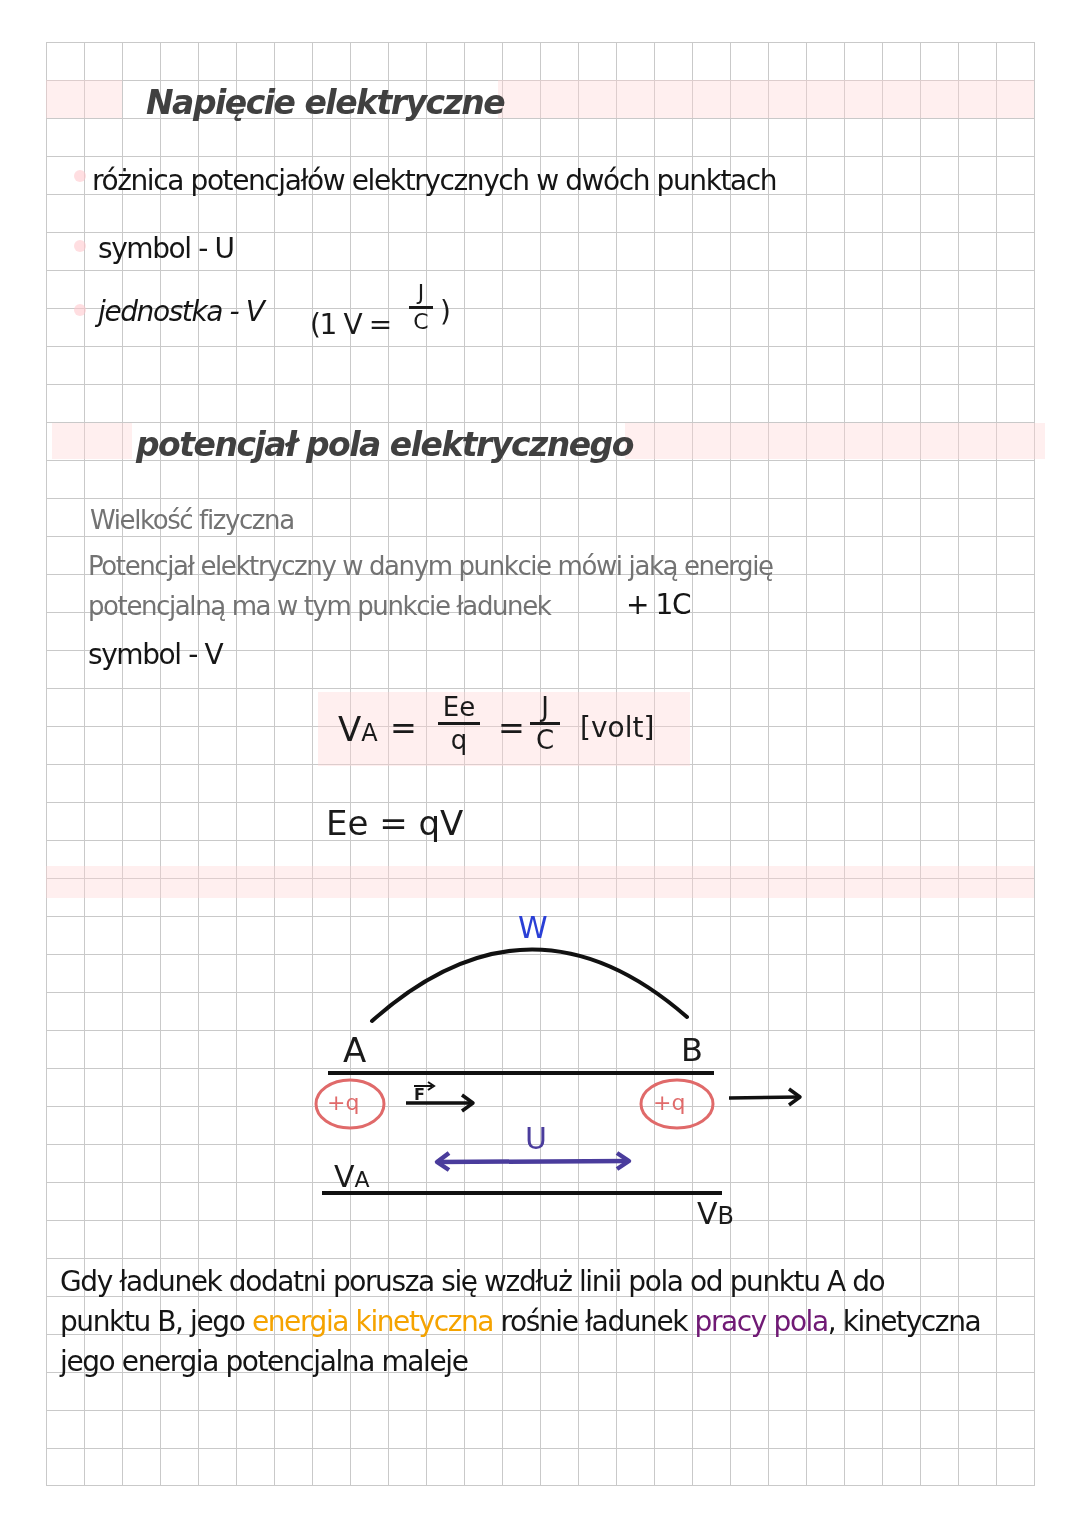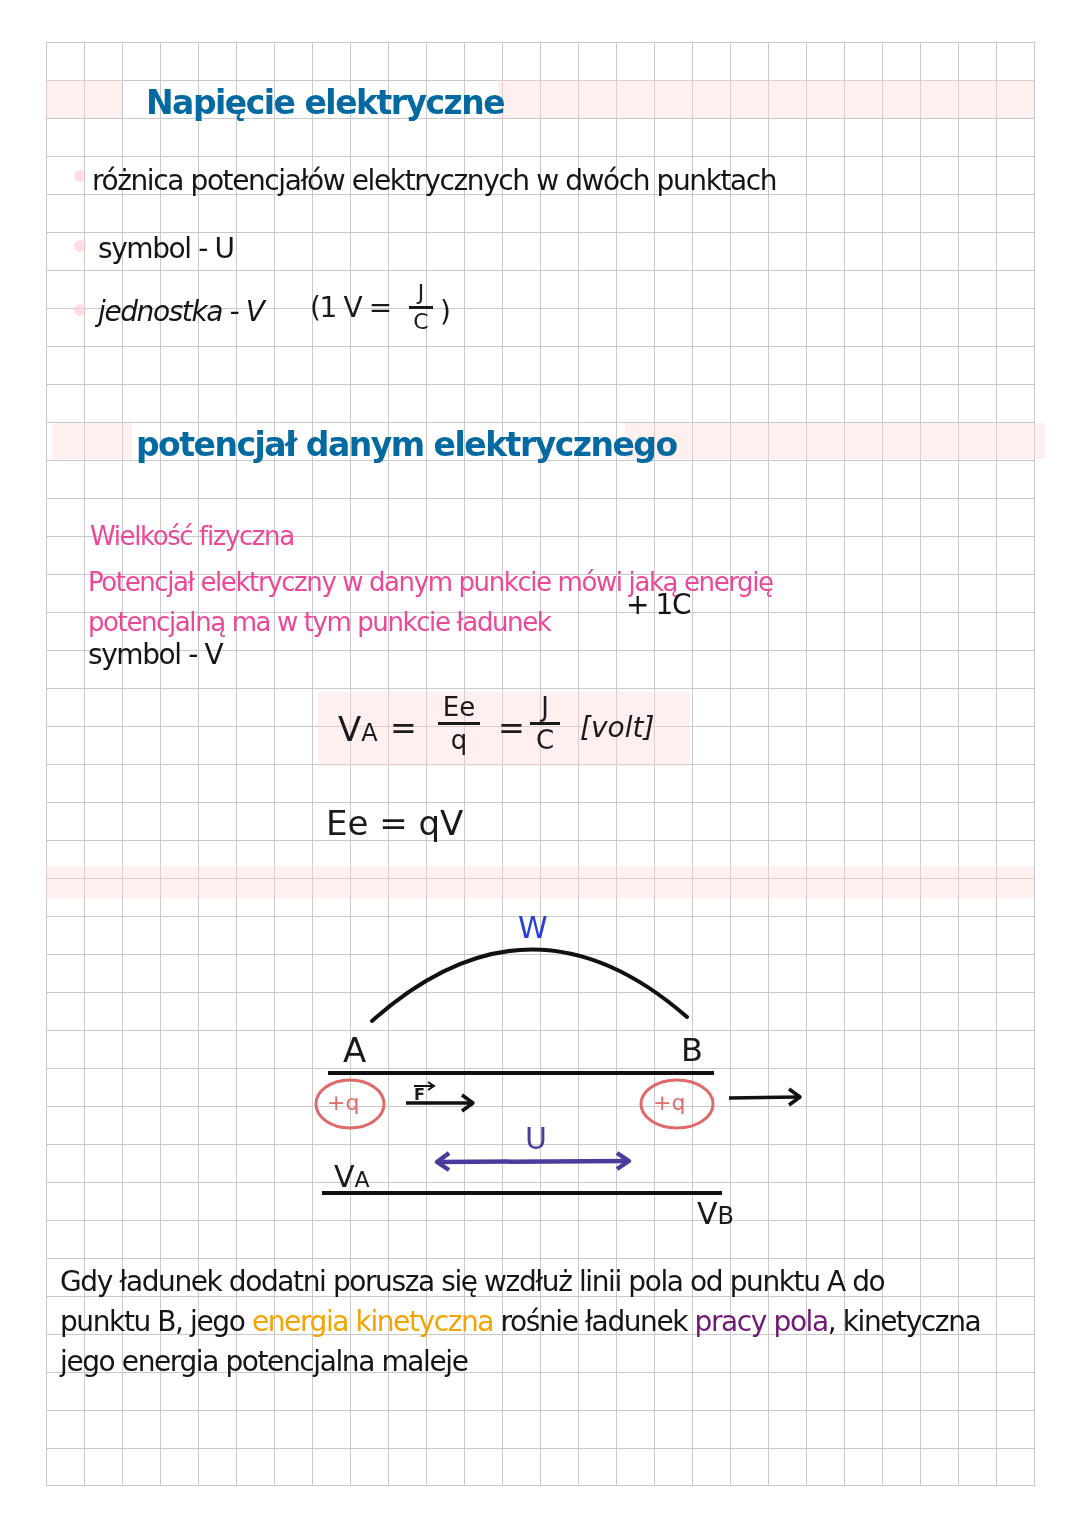--- a/index.html
+++ b/index.html
@@ -8,23 +8,23 @@
   .grid {
     position:absolute; left:46px; top:42px; width:988px; height:1443px;
     background-image:
       linear-gradient(to right, #c9c9c9 1px, transparent 1px),
       linear-gradient(to bottom, #c9c9c9 1px, transparent 1px);
     background-size:38px 38px;
     border-right:1px solid #c9c9c9; border-bottom:1px solid #c9c9c9;
   }
   .band { position:absolute; background:rgba(255,214,214,0.38); }
   .t { position:absolute; white-space:nowrap; line-height:1; }
-  .h1 { font-family:"DejaVu Sans", sans-serif; font-weight:bold; font-size:33px; letter-spacing:-1.5px; color:#0369a1; }
+  .h1 { font-family:"DejaVu Sans", sans-serif; font-weight:bold; font-size:33px; letter-spacing:-1.5px; color:#404040;font-style:italic; }
   .body { font-family:"DejaVu Sans", sans-serif; font-size:28px; letter-spacing:-1.4px; color:#151515; }
-  .body-s { font-family:"DejaVu Sans", sans-serif; font-size:26px; letter-spacing:-1.4px; color:#ec4899;margin-top:16px; }
+  .body-s { font-family:"DejaVu Sans", sans-serif; font-size:26px; letter-spacing:-1.4px; color:#737373; }
   .dot { position:absolute; width:12px; height:12px; border-radius:50%; background:rgba(255,200,205,0.6); }
   .math { font-family:"DejaVu Sans", sans-serif; color:#1a1a1a; }
   .frac { position:absolute; display:flex; flex-direction:column; align-items:center; }
   .frac .num, .frac .den { line-height:1; }
   .frac .bar { height:3px; background:#1a1a1a; margin:2px 0; }
   .orange { color:#f5a300; }
   .blue { color:#701a75; }
   svg { position:absolute; left:0; top:0; overflow:visible; }
 </style>
 </head>
@@ -43,29 +43,29 @@
 
 <div class="dot" style="left:74px;top:170px;"></div>
 <div class="t body" style="left:92px;top:167px;">różnica potencjałów elektrycznych w dwóch punktach</div>
 
 <div class="dot" style="left:74px;top:240px;"></div>
 <div class="t body" style="left:98px;top:235px;text-align:center;">symbol - U</div>
 
 <div class="dot" style="left:74px;top:304px;"></div>
 <div class="t body" style="left:98px;top:298px;font-style:italic;">jednostka - V</div>
 
-<div class="t body math" style="left:310px;top:294px;">(1 V =</div>
+<div class="t body math" style="left:310px;top:311px;">(1 V =</div>
 <div class="frac math" style="left:409px;top:282px;font-size:22px;">
   <span class="num">J</span>
   <span class="bar" style="width:24px;"></span>
   <span class="den">C</span>
 </div>
 <div class="t body math" style="left:440px;top:298px;">)</div>
 
-<div class="t h1" style="left:136px;top:428px;">potencjał danym elektrycznego</div>
+<div class="t h1" style="left:136px;top:428px;">potencjał pola elektrycznego</div>
 
 <div class="t body-s" style="left:90px;top:507px;">Wielkość fizyczna</div>
 <div class="t body-s" style="left:88px;top:553px;">Potencjał elektryczny w danym punkcie mówi jaką energię</div>
 <div class="t body-s" style="left:88px;top:593px;">potencjalną ma w tym punkcie ładunek</div>
 <div class="t body" style="left:626px;top:591px;">+ 1C</div>
 <div class="t body" style="left:88px;top:641px;">symbol - V</div>
 
 <div class="t math" style="left:338px;top:712px;font-size:34px;">
   <span>V</span><span style="font-size:24px;">A</span>
 </div>
@@ -74,21 +74,21 @@
   <span class="num">Ee</span>
   <span class="bar" style="width:42px;"></span>
   <span class="den">q</span>
 </div>
 <div class="t math" style="left:498px;top:712px;font-size:32px;">=</div>
 <div class="frac math" style="left:530px;top:694px;font-size:26px;">
   <span class="num">J</span>
   <span class="bar" style="width:30px;"></span>
   <span class="den">C</span>
 </div>
-<div class="t math" style="left:580px;top:714px;font-size:28px;font-style:italic;">[volt]</div>
+<div class="t math" style="left:580px;top:714px;font-size:28px;">[volt]</div>
 
 <div class="t math" style="left:326px;top:806px;font-size:34px;">Ee = qV</div>
 
 <svg width="1080" height="1527">
   <path d="M372,1021 Q530,880 687,1017" fill="none" stroke="#111" stroke-width="4" stroke-linecap="round"></path>
   <line x1="328" y1="1073" x2="714" y2="1073" stroke="#111" stroke-width="4"></line>
   <line x1="322" y1="1193" x2="722" y2="1193" stroke="#111" stroke-width="4"></line>
   <ellipse cx="350" cy="1104" rx="34" ry="24" fill="none" stroke="#e06a6a" stroke-width="3"></ellipse>
   <ellipse cx="677" cy="1104" rx="36" ry="24" fill="none" stroke="#e06a6a" stroke-width="3"></ellipse>
   <line x1="406" y1="1103" x2="472" y2="1103" stroke="#111" stroke-width="3.5"></line>

